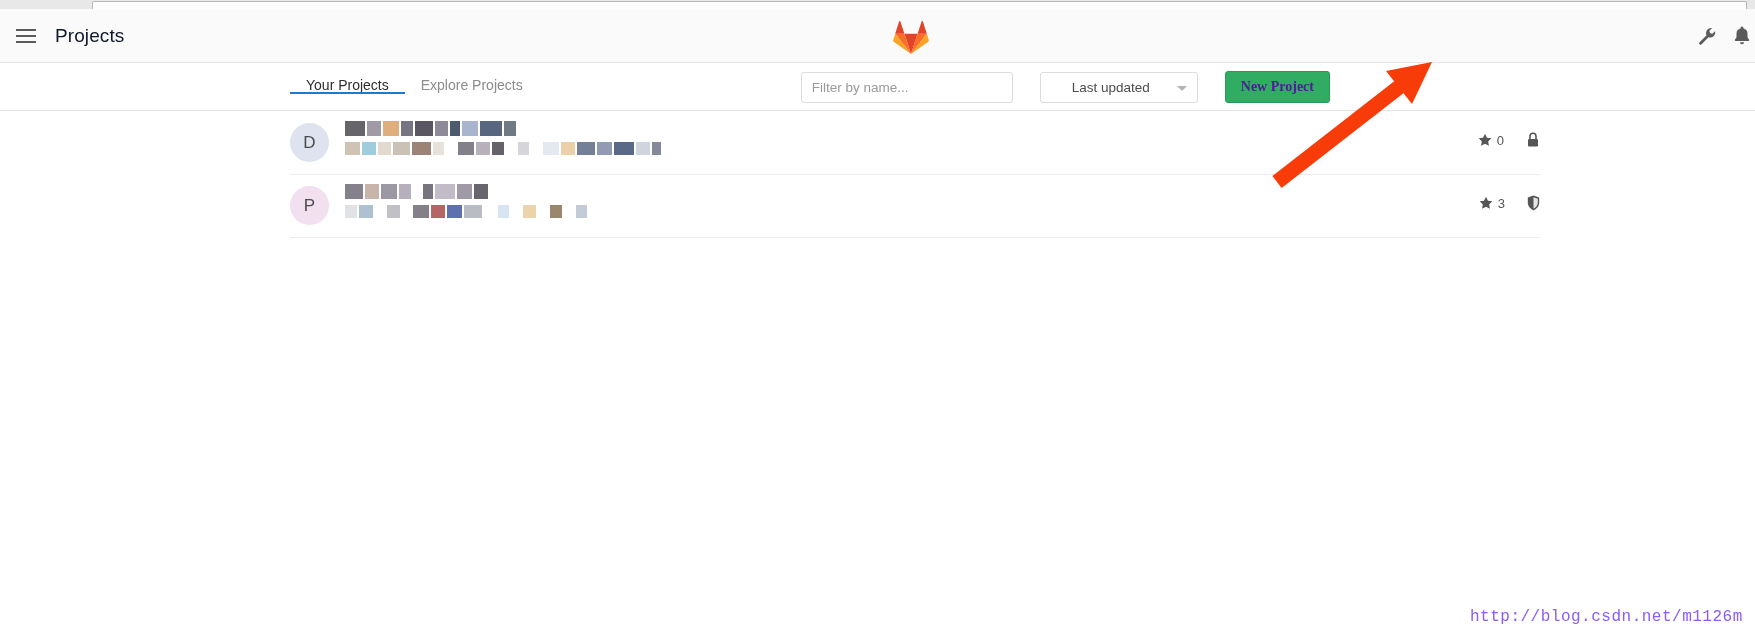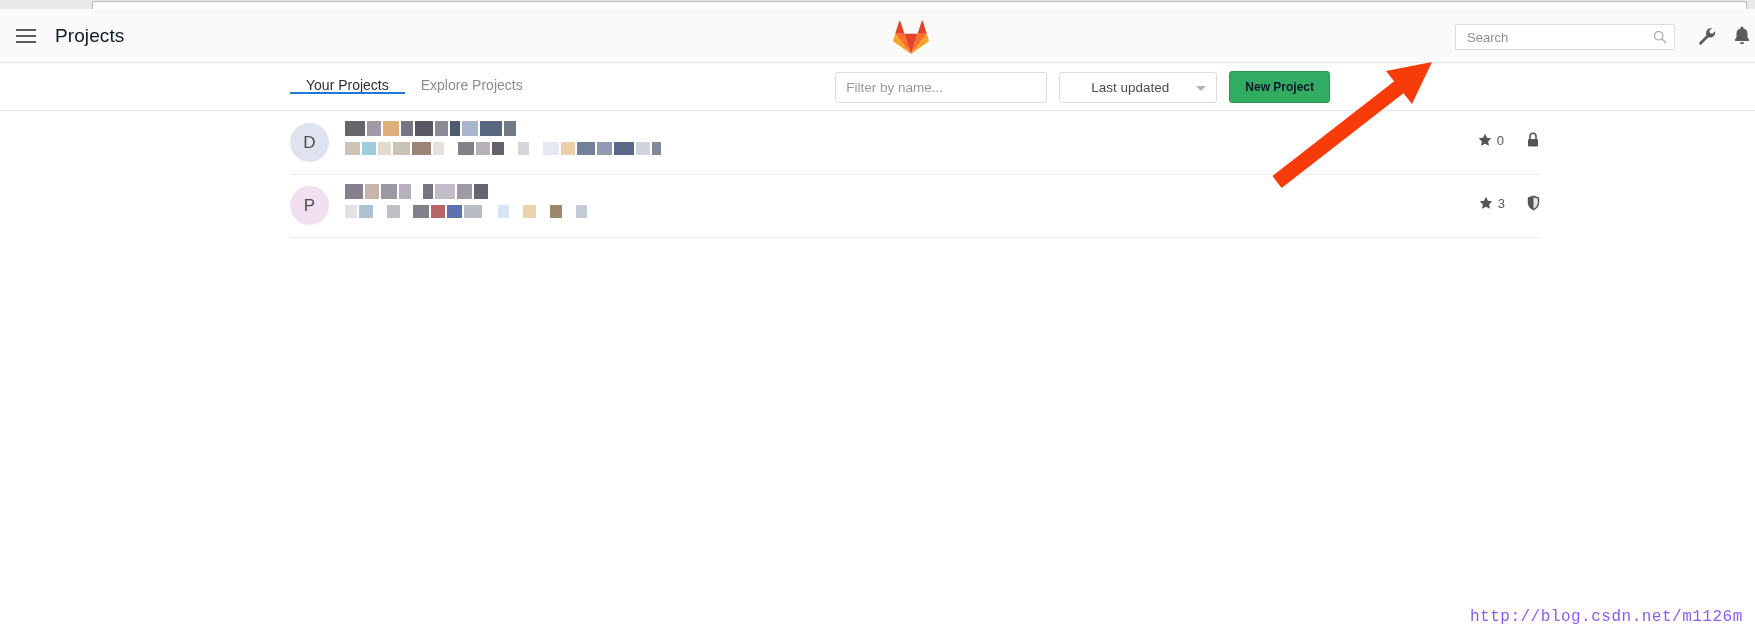--- a/index.html
+++ b/index.html
@@ -115,21 +115,21 @@
   }
   .tab.active { color: #2e2e2e; }
   .tab.active::after {
     content: "";
     position: absolute; left: 0; right: 0; bottom: 0;
     height: 2px; background: #1f78d1;
   }
 
   .controls {
     position: absolute; right: 425px; top: 8px;
-    display: flex; align-items: center; gap: 12px;
+    display: flex; align-items: center; gap: 27px;
   }
   .filter-input {
     width: 212px; height: 31px;
     border: 1px solid #dcdcdc; border-radius: 3px;
     background: #fff; padding: 0 10px;
     font-family: "Liberation Sans", sans-serif;
     font-size: 13.5px; color: #555; outline: none;
   }
   .filter-input::placeholder { color: #9a9a9a; }
 
@@ -152,23 +152,23 @@
     border-left: 5px solid transparent;
     border-right: 5px solid transparent;
     border-top: 5px solid #b3b3b3;
   }
 
   .new-project-btn {
     height: 32px;
     background: #31ad63;
     border: 1px solid #2a9a58;
     border-radius: 3px;
-    color: #0f172a;
-    font-family: Liberation Sans, sans-serif;
-    font-size: 12px; font-weight: bold;
+    color: #4c1d95;
+    font-family: Liberation Serif, serif;
+    font-size: 14px; font-weight: bold;
     padding: 0 15px;
     cursor: pointer;
     white-space: nowrap;
   }
 
   
   .project-list {
     position: absolute; left: 290px; top: 112px;
     width: 1250px;
   }
@@ -243,27 +243,20 @@
     <svg class="logo" viewBox="0 0 36 34">
       <path fill="#e24329" d="M18 34 L24.6 13.7 L11.4 13.7 Z"></path>
       <path fill="#fc6d26" d="M18 34 L11.4 13.7 L2.2 13.7 Z"></path>
       <path fill="#fca326" d="M2.2 13.7 L0.2 20.0 C0.0 20.6 0.2 21.3 0.7 21.7 L18 34 Z"></path>
       <path fill="#e24329" d="M2.2 13.7 L11.4 13.7 L7.4 1.4 C7.2 0.8 6.3 0.8 6.1 1.4 Z"></path>
       <path fill="#fc6d26" d="M18 34 L24.6 13.7 L33.8 13.7 Z"></path>
       <path fill="#fca326" d="M33.8 13.7 L35.8 20.0 C36.0 20.6 35.8 21.3 35.3 21.7 L18 34 Z"></path>
       <path fill="#e24329" d="M33.8 13.7 L24.6 13.7 L28.6 1.4 C28.8 0.8 29.7 0.8 29.9 1.4 Z"></path>
     </svg>
 
-    <div class="search-box">
-      <input type="text" placeholder="Search" style="">
-      <svg class="search-icon" viewBox="0 0 16 16">
-        <circle cx="6.5" cy="6.5" r="4.8" fill="none" stroke="#b5b5b5" stroke-width="1.6"></circle>
-        <line x1="10.2" y1="10.2" x2="14.6" y2="14.6" stroke="#b5b5b5" stroke-width="1.8" stroke-linecap="round"></line>
-      </svg>
-    </div>
 
     <svg class="wrench-icon" viewBox="0 0 18 18">
       <path fill="#5b5b5b" d="M13.0 1.0 a5 5 0 0 0 -4.4 7.3 L1.6 15.2 a1.4 1.4 0 0 0 2.0 2.0 L10.5 10.2 A5 5 0 0 0 17.0 4.2 l-2.6 2.6 -2.4 -0.6 -0.6 -2.4 2.6 -2.6 A5 5 0 0 0 13.0 1.0 z"></path>
     </svg>
 
     <svg class="bell-icon" viewBox="0 0 16 19">
       <path fill="#5b5b5b" d="M8 0.5 a1.5 1.5 0 0 1 1.5 1.5 v0.6 a5.4 5.4 0 0 1 4.0 5.2 v3.4 l1.6 2.6 a0.7 0.7 0 0 1 -0.6 1.1 H1.5 a0.7 0.7 0 0 1 -0.6 -1.1 L2.5 11.2 V7.8 a5.4 5.4 0 0 1 4.0 -5.2 V2 A1.5 1.5 0 0 1 8 0.5 z"></path>
       <path fill="#5b5b5b" d="M5.9 16.2 h4.2 a2.1 2.1 0 0 1 -4.2 0 z"></path>
     </svg>
   </div>

